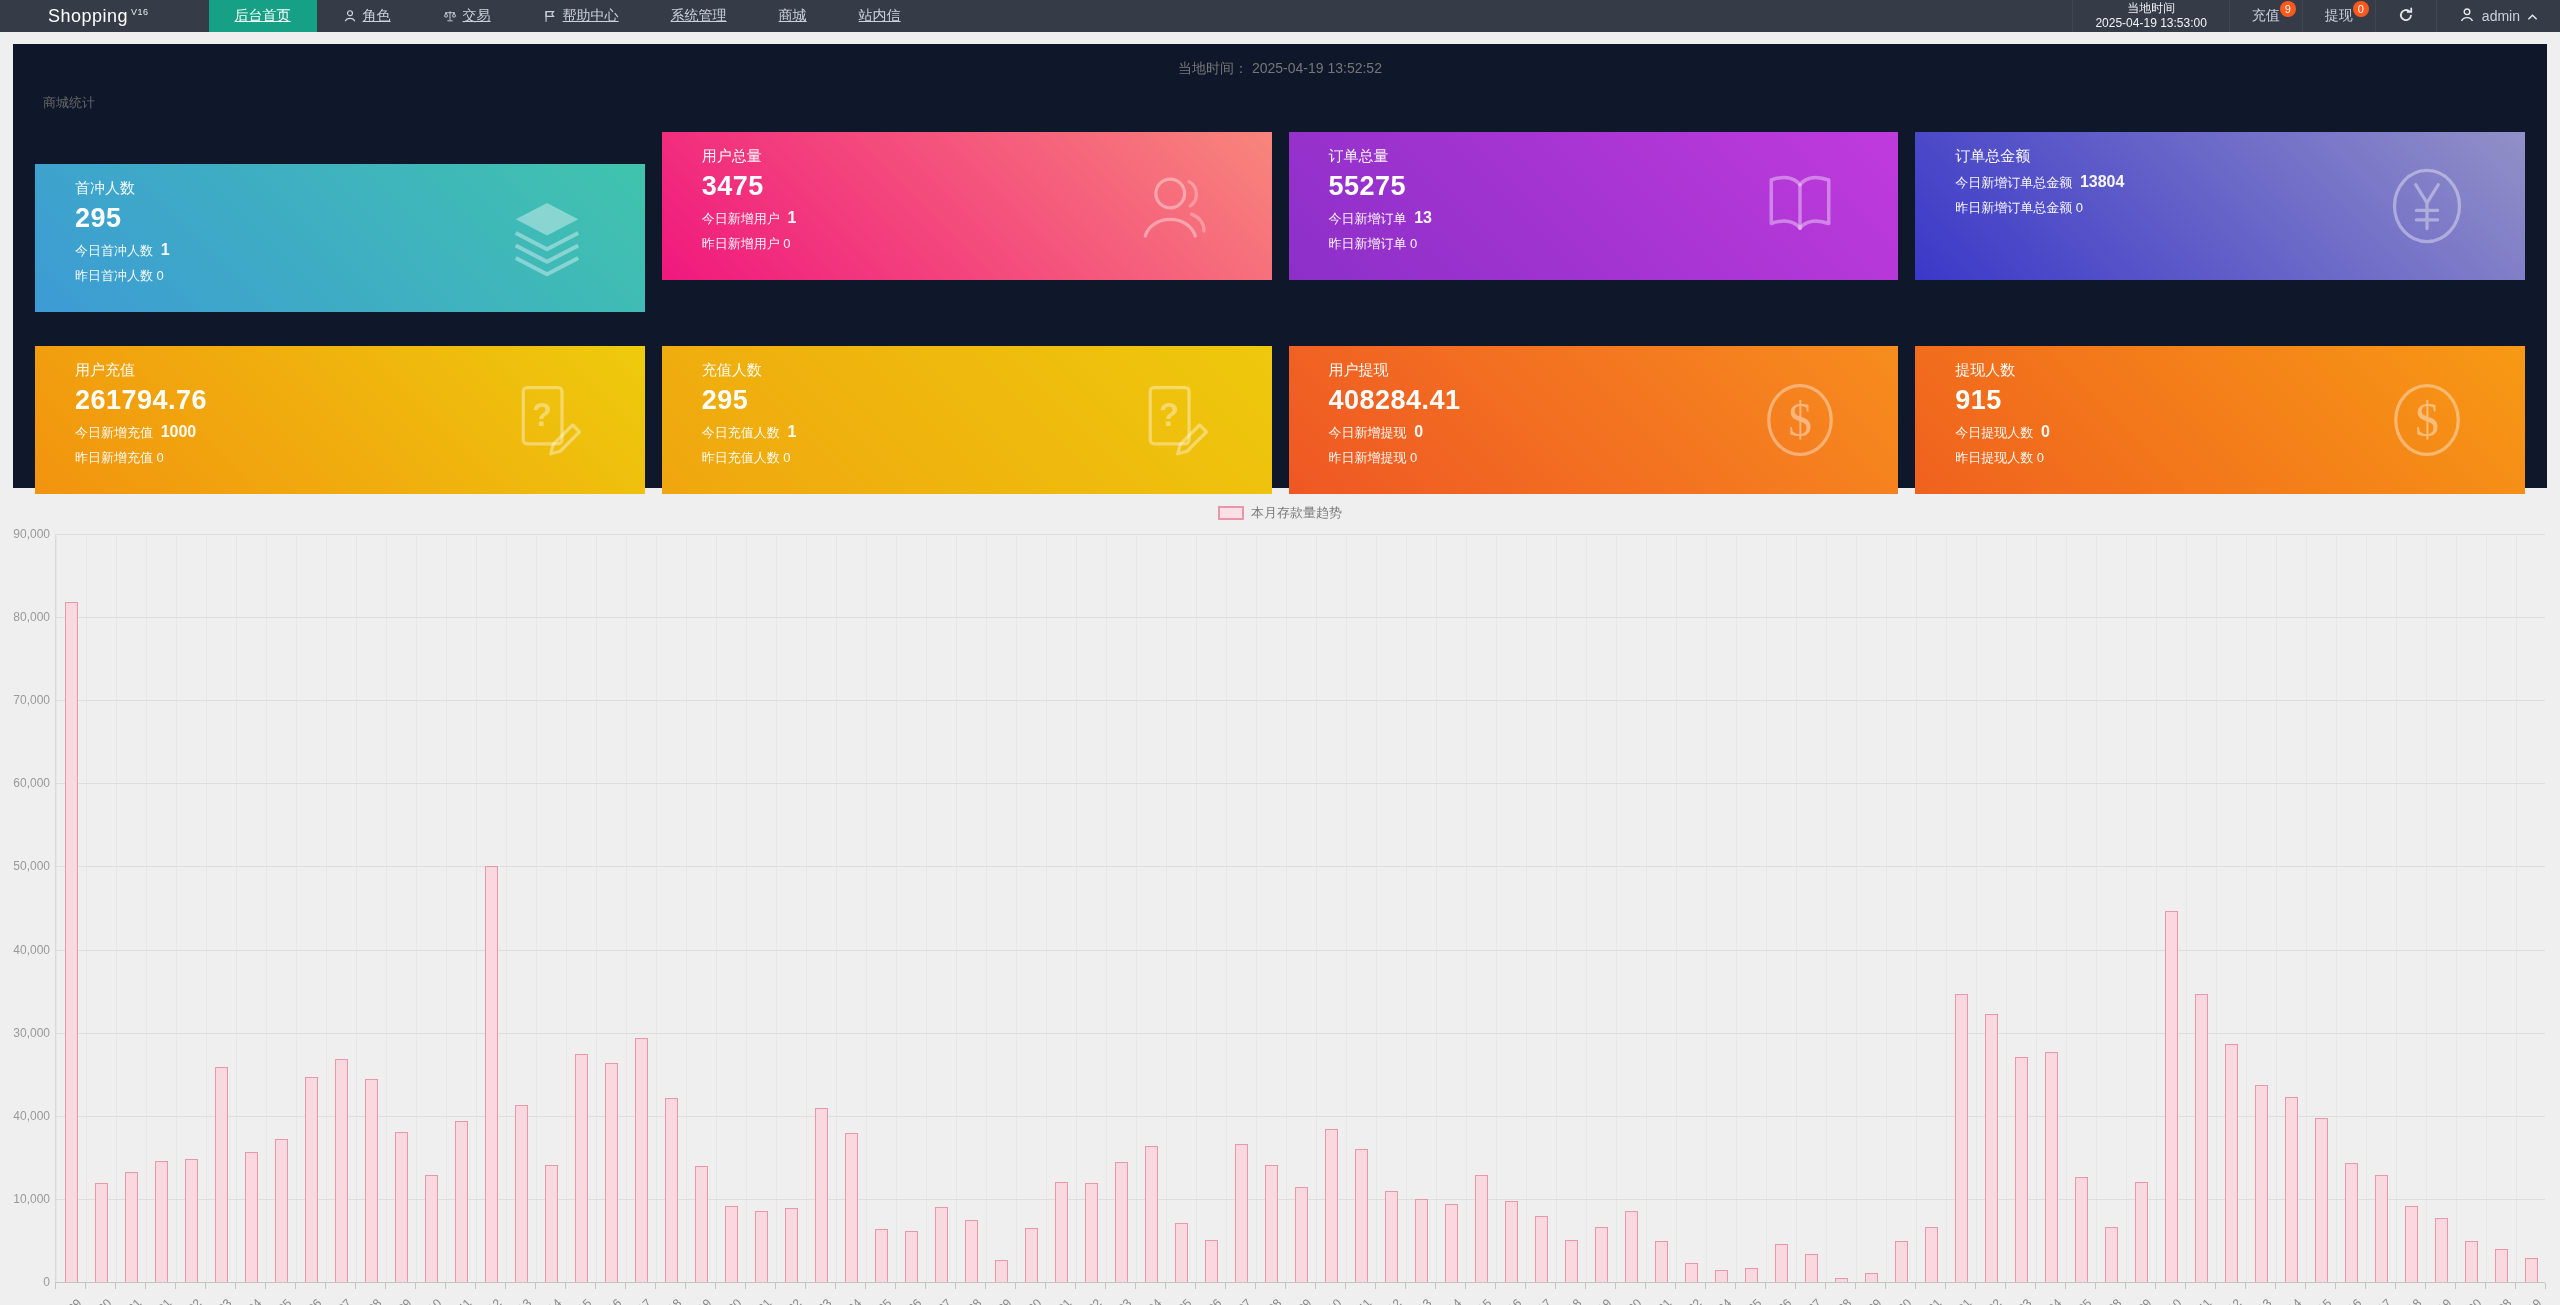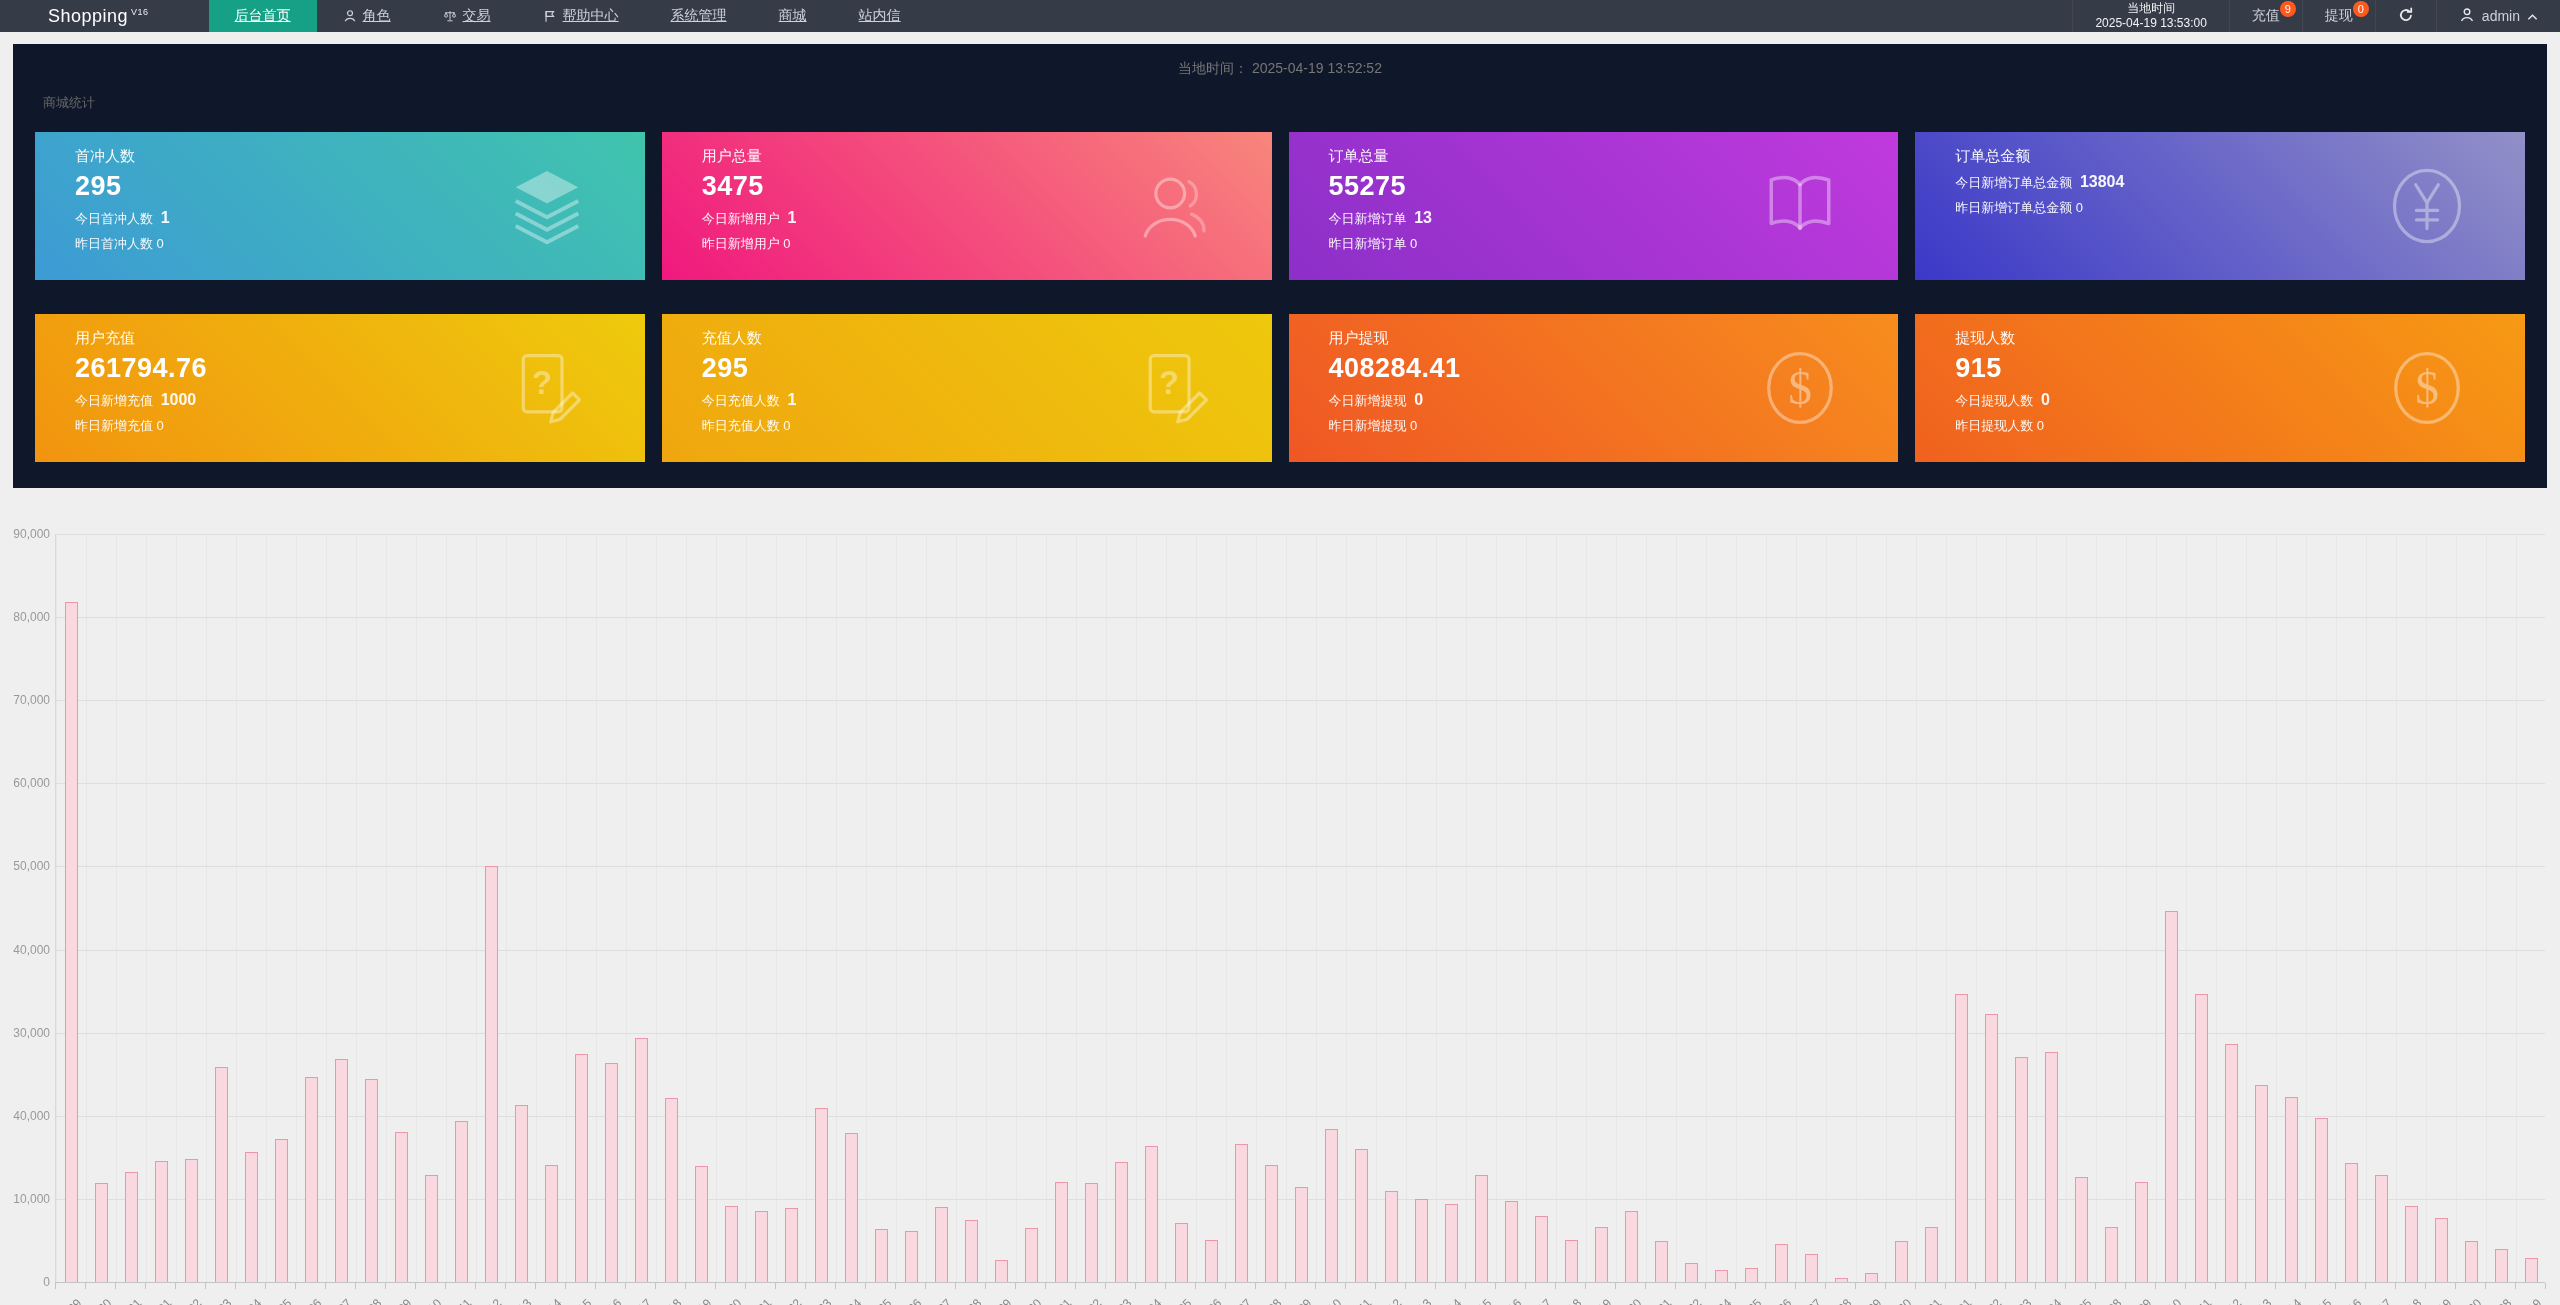--- a/index.html
+++ b/index.html
@@ -137,21 +137,21 @@
           </svg>
       </span>
     </div>
   </div>
 </header>
 
 <section class="panel">
   <div class="panel-time">当地时间：  2025-04-19 13:52:52</div>
   <div class="section-title">商城统计</div>
   <div class="cards" id="cards">
-      <article class="card" style="background: linear-gradient(45deg, rgb(61, 155, 213), rgb(64, 196, 173));">
+      <article class="card" style="background: linear-gradient(45deg, rgb(61, 155, 213), rgb(64, 196, 173)); margin-top: 32px;">
         <div class="card-title">首冲人数</div>
         <div class="card-value">295</div>
         <div class="card-line">今日首冲人数 <b>1</b></div>
         <div class="card-line">昨日首冲人数 0</div>
         <span class="card-icon">
           <svg viewBox="0 0 64 64" fill="none" stroke-width="3.2" stroke-linejoin="round">
             <polygon points="32,4 57,17 32,30 7,17" fill="rgba(255,255,255,.38)" stroke="none"></polygon>
             <polyline points="7,28 32,41 57,28"></polyline>
             <polyline points="7,38 32,51 57,38"></polyline>
             <polyline points="7,48 32,61 57,48"></polyline>
@@ -243,20 +243,24 @@
           <svg viewBox="0 0 64 64" fill="none" stroke-width="2.6">
             <ellipse cx="32" cy="32" rx="25" ry="27.5"></ellipse>
             <text x="32" y="45" font-size="38" text-anchor="middle" fill="rgba(255,255,255,.42)" stroke="none" font-family="serif">$</text>
           </svg>
         </span>
       </article>
     </div>
 </section>
 
 <section class="chart-section">
+  <div class="legend">
+    <span class="legend-swatch"></span>
+    <span class="legend-label">本月存款量趋势</span>
+  </div>
   <div class="plot" id="plot">
       <div class="hgrid" style="top: 0px;"></div>
       <div class="hgrid" style="top: 83.1111px;"></div>
       <div class="hgrid" style="top: 166.222px;"></div>
       <div class="hgrid" style="top: 249.333px;"></div>
       <div class="hgrid" style="top: 332.444px;"></div>
       <div class="hgrid" style="top: 415.556px;"></div>
       <div class="hgrid" style="top: 498.667px;"></div>
       <div class="hgrid" style="top: 581.778px;"></div>
       <div class="hgrid" style="top: 664.889px;"></div>

